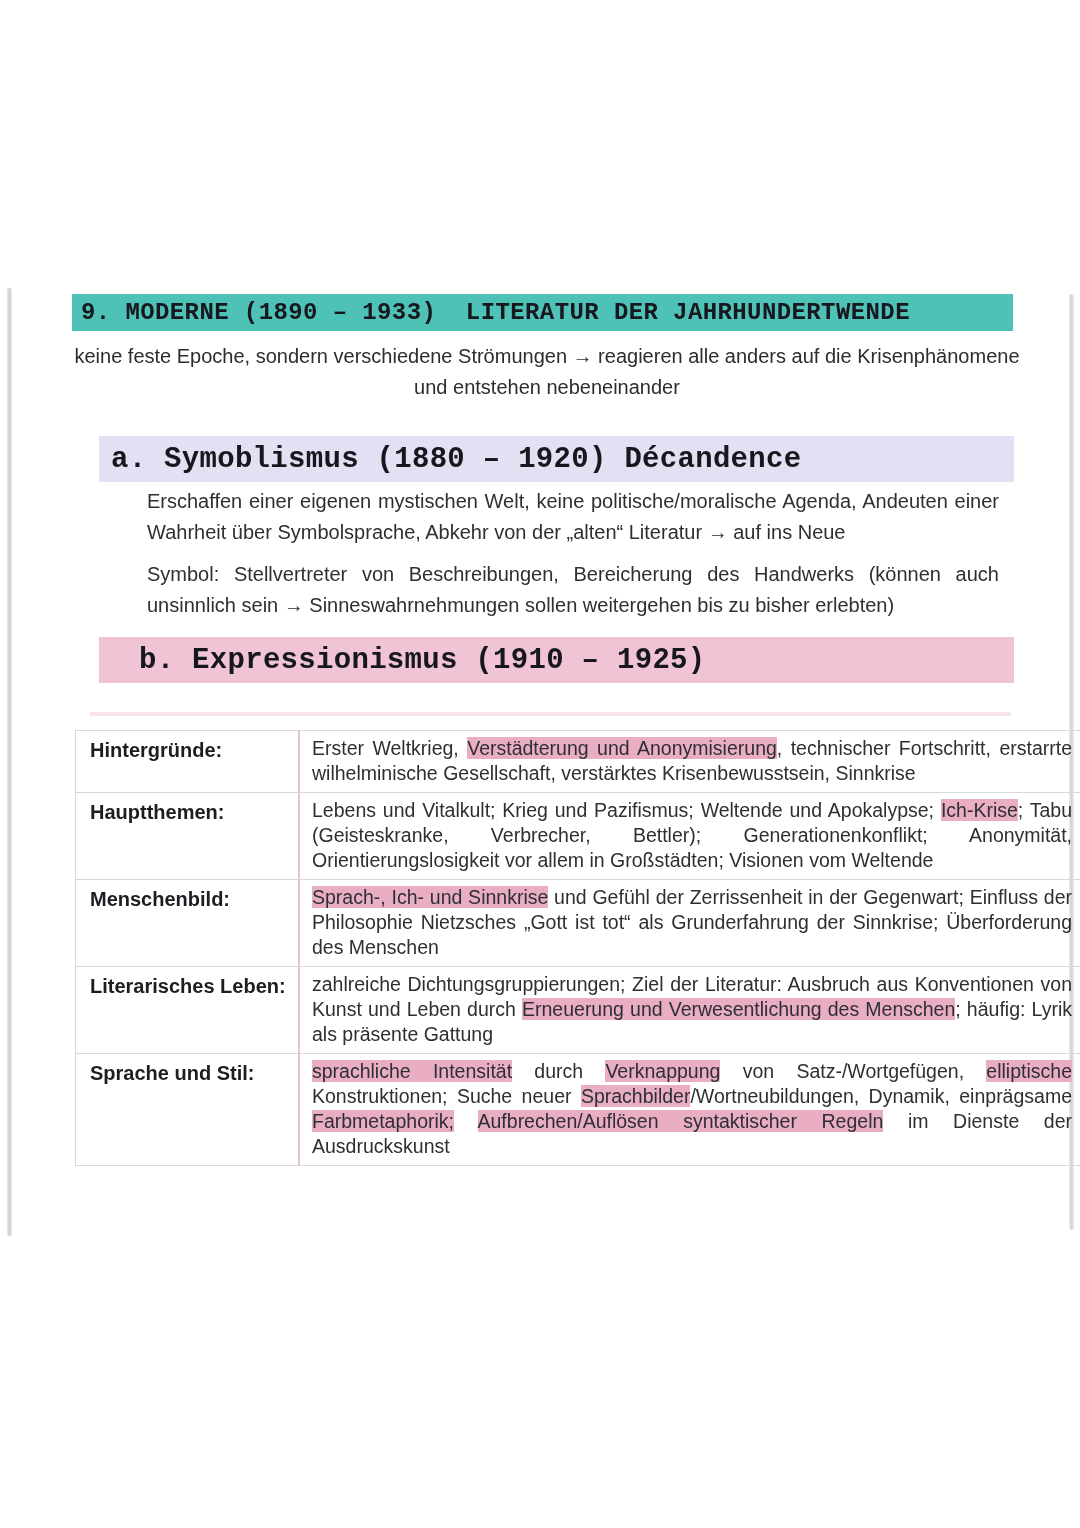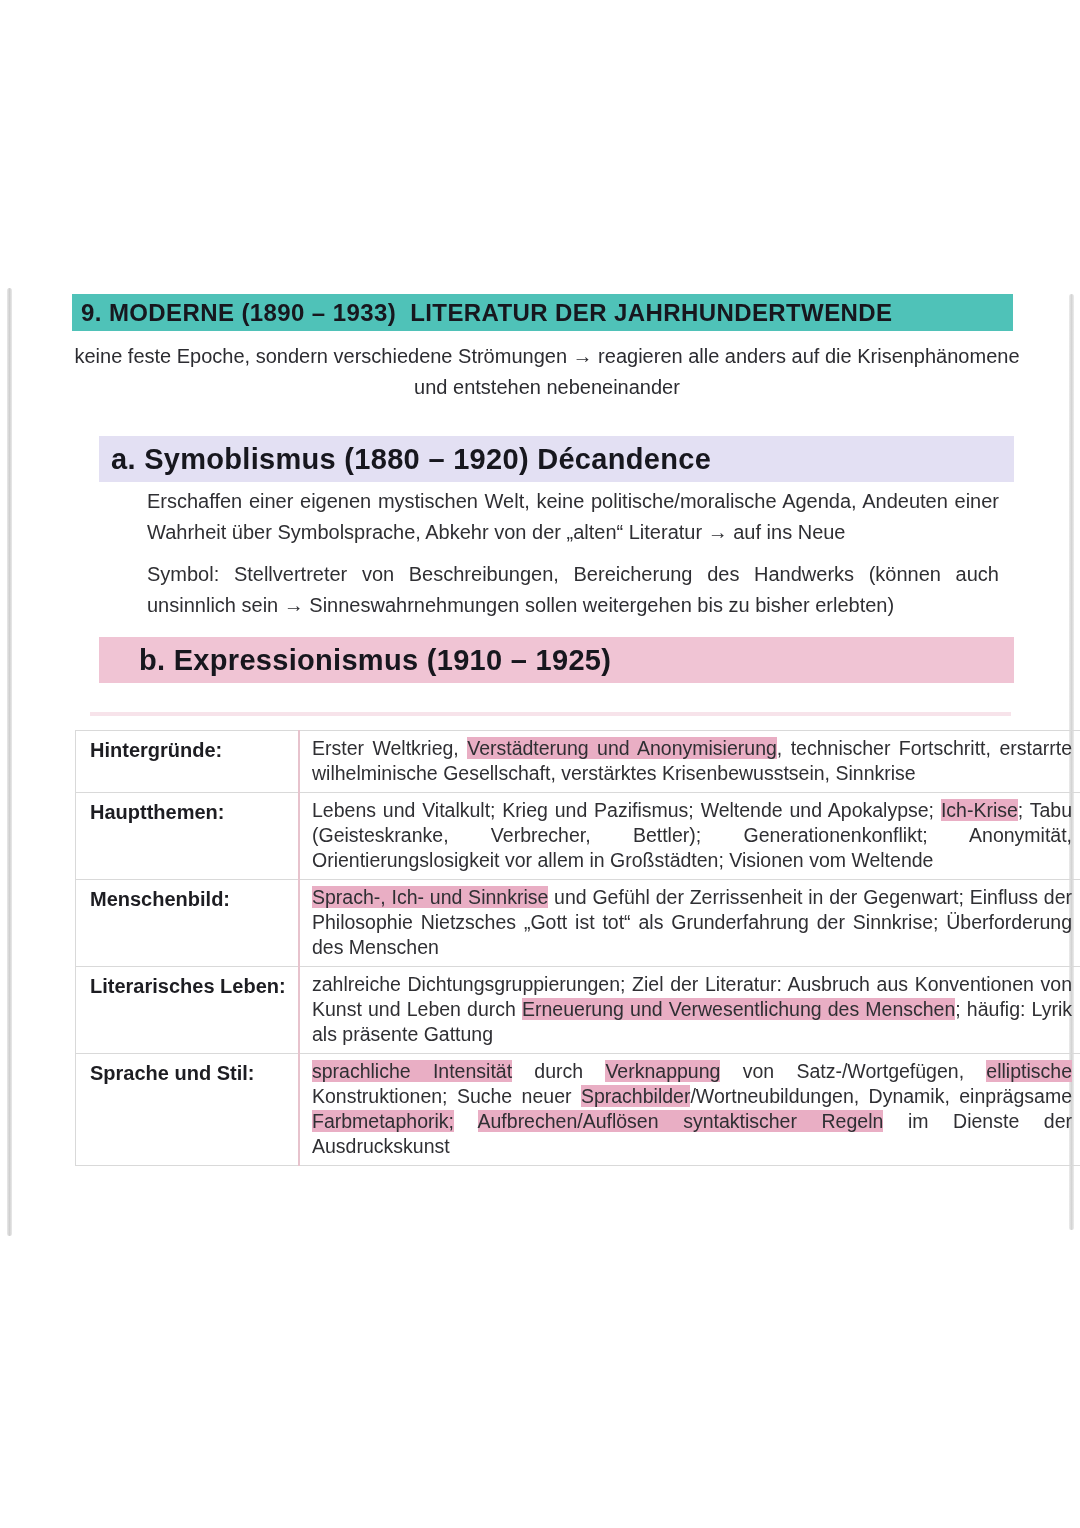--- a/index.html
+++ b/index.html
@@ -5,21 +5,21 @@
   html,body{margin:0;padding:0;}
   body{
     width:1080px;height:1528px;position:relative;background:#ffffff;
     font-family:"Liberation Sans",sans-serif;color:#2f2f33;
     -webkit-font-smoothing:antialiased;overflow:hidden;
   }
   .page-edge{position:absolute;width:5px;border-radius:3px;background:#d8d8d8;}
   #edge-left{left:7px;top:288px;height:948px;background:linear-gradient(90deg,#e9e9e9,#cfcfcf,#e9e9e9);}
   #edge-right{left:1069px;top:294px;height:936px;background:linear-gradient(90deg,#ececec,#d4d4d4,#ececec);}
 
-  .display-font{font-family:Liberation Sans, sans-serif;font-weight:700;color:#17171e;}
+  .display-font{font-family:Liberation Mono, monospace;font-weight:700;color:#17171e;}
 
   #title-bar{
     position:absolute;left:72px;top:294px;width:941px;height:37px;
     background:var(--title-bg);line-height:38px;font-size:24px;letter-spacing:.4px;
     padding-left:9px;box-sizing:border-box;white-space:nowrap;
   }
   #intro{position:absolute;left:0;top:341px;width:1080px;text-align:center;font-size:20px;line-height:31px;color:#2c2c31;padding-left:7px;}
 
   .section-heading{
     position:absolute;left:99px;width:915px;height:46px;line-height:47px;

